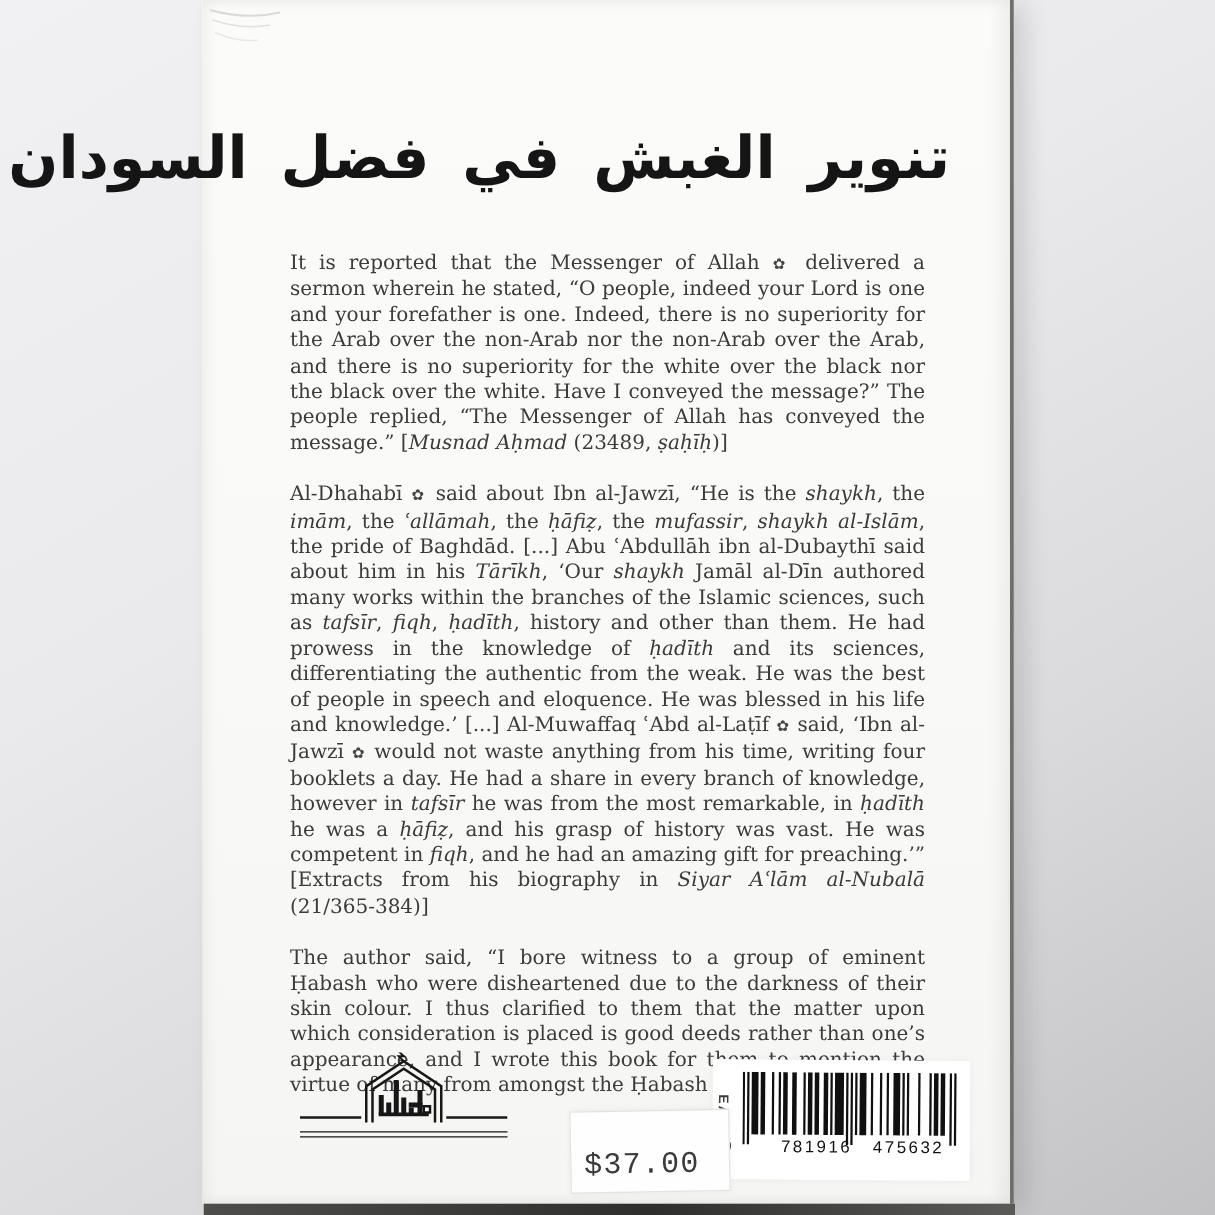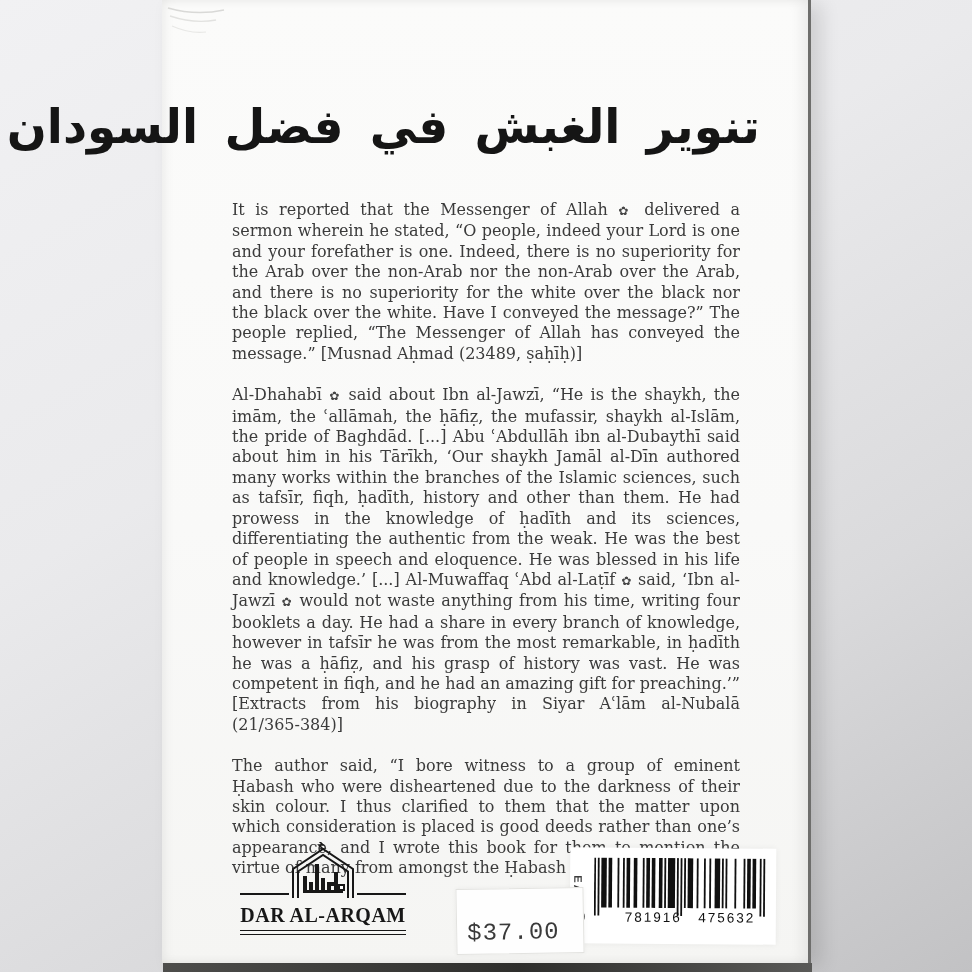--- a/index.html
+++ b/index.html
@@ -27,21 +27,21 @@
     font-family:"DejaVu Sans",sans-serif;font-weight:700;
     font-size:47px;line-height:118px;color:#151515;
     letter-spacing:1px;word-spacing:10px;white-space:nowrap;
   }
   
   .text-col{position:absolute;left:70px;top:200px;width:508px;color:#3b3b3b;}
   .text-col p{
     margin:0 0 21px 0;font-size:16px;line-height:20.4px;
     text-align:justify;hyphens:none;
   }
-  .it{}
+  .it{font-style:italic;}
   .orn{font-family:"DejaVu Sans",sans-serif;font-size:12px;color:#454545;}
   
   .logo{position:absolute;left:78px;top:842px;width:166px;text-align:center;color:#171717;}
   .logo svg{display:block;}
   .logo-name{
     font-family:"Liberation Serif","DejaVu Serif",serif;font-weight:700;
     font-size:20px;letter-spacing:0.5px;margin-top:2px;white-space:nowrap;
   }
   .logo-rule{height:3px;border-top:1.5px solid #171717;border-bottom:1px solid #171717;margin-top:3px;}
   
@@ -112,21 +112,20 @@
           <rect x="75" y="22" width="4" height="28"></rect>
           <rect x="81" y="36" width="4" height="14"></rect>
           <rect x="87" y="40" width="11" height="4"></rect>
           <rect x="87" y="44" width="4" height="6"></rect>
           <rect x="94" y="30" width="4" height="20"></rect>
           <rect x="63" y="48" width="40" height="3"></rect>
           <rect x="98" y="42" width="7" height="7"></rect>
         </g>
         <rect x="100" y="44" width="3" height="3" fill="#ffffff"></rect>
       </svg>
-      <div class="logo-name">DAR AL-ARQAM</div>
       <div class="logo-rule"></div>
     </div>
 
     <div class="barcode-sticker">
       <div class="ea-label">EA</div>
       <svg class="bars" id="barcode-svg" width="172" height="60" viewBox="0 0 172 60">
           <rect x="0.00" y="0" width="1.80" height="58" fill="#101010"></rect>
           <rect x="3.60" y="0" width="1.80" height="58" fill="#101010"></rect>
           <rect x="7.20" y="0" width="5.40" height="50" fill="#101010"></rect>
           <rect x="14.40" y="0" width="3.60" height="50" fill="#101010"></rect>

